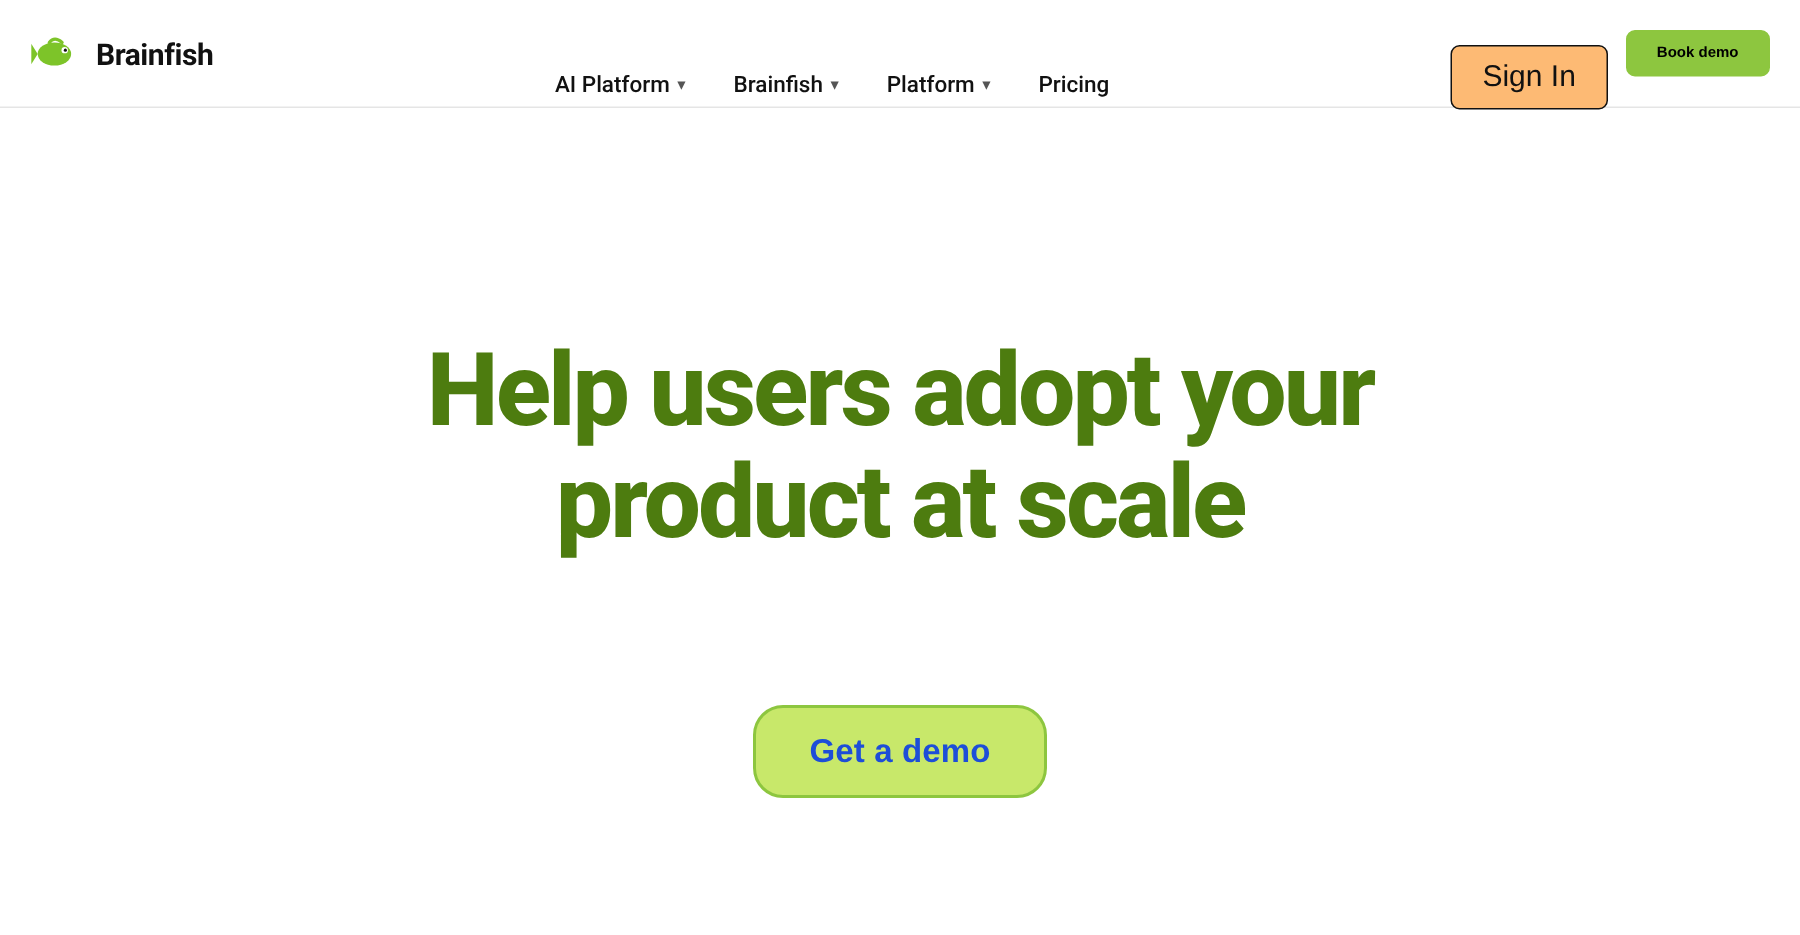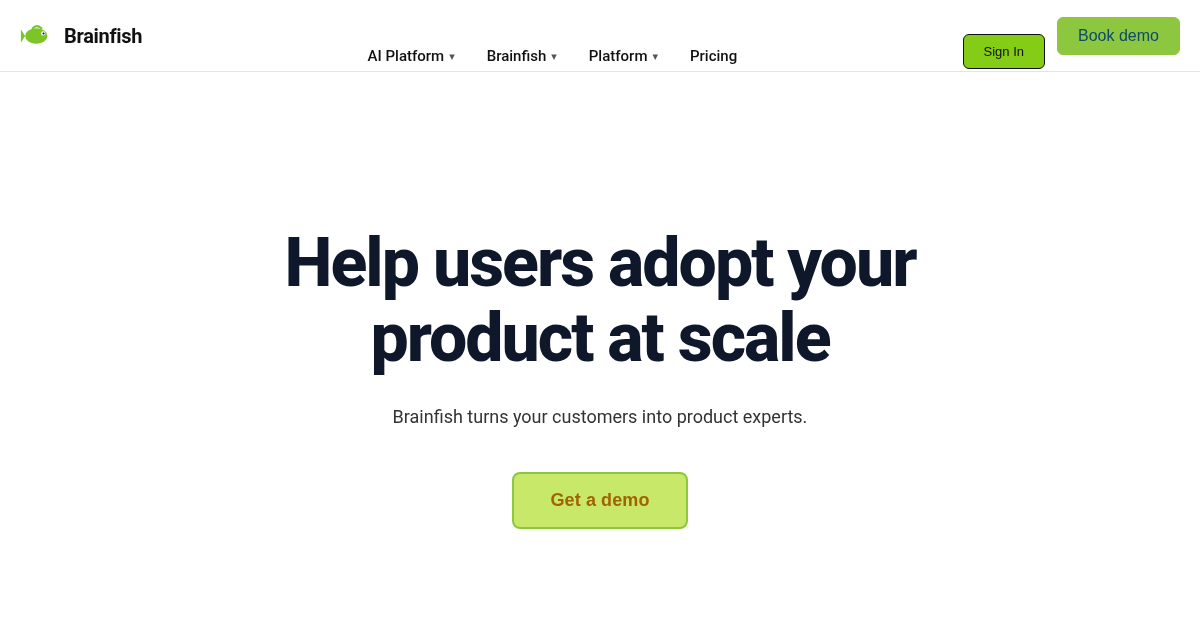--- a/index.html
+++ b/index.html
@@ -69,76 +69,76 @@
     .nav-right {
       display: flex;
       align-items: center;
       gap: 12px;
     }
 
     .btn-sign-in {
       padding: 9px 20px;
       border: 1.5px solid #111111;
       border-radius: 6px;
-      background: #84cc16;
-      font-size: 13px;
+      background: #fdba74;
+      font-size: 20px;
       font-weight: 500;
       color: #111111;
       cursor: pointer;
       margin-top: 31px;
     }
 
     .btn-book-demo {
       padding: 9px 20px;
       border: 1.5px solid #8dc63f;
       border-radius: 6px;
       background: #8dc63f;
-      font-size: 16px;
-      font-weight: 400;
-      color: #0c4a6e;
+      font-size: 10px;
+      font-weight: 700;
+      color: #000000;
       cursor: pointer;
     }
 
     
     .hero {
       display: flex;
       flex-direction: column;
       align-items: center;
       justify-content: center;
       text-align: center;
       padding: 60px 40px 0;
       height: calc(623px - 72px);
     }
 
     .hero-title {
       font-size: 68px;
       font-weight: 800;
-      color: #0f172a;
+      color: #4d7c0f;
       line-height: 1.1;
       letter-spacing: -2px;
       max-width: 720px;
       margin-bottom: 28px;
     }
 
     .hero-subtitle {
       font-size: 18px;
       color: #333333;
       line-height: 1.6;
       max-width: 600px;
       margin-bottom: 40px;
     }
 
     .btn-get-demo {
       padding: 16px 36px;
       border: 2px solid #8dc63f;
-      border-radius: 8px;
+      border-radius: 20px;
       background: #c8e86a;
-      font-size: 18px;
+      font-size: 22px;
       font-weight: 600;
-      color: #a16207;
+      color: #1d4ed8;
       cursor: pointer;
       letter-spacing: 0.1px;
     }
 
     
     .fish-svg {
       width: 36px;
       height: 24px;
     }
   </style>
@@ -183,16 +183,16 @@
 
   <div class="nav-right">
     <button class="btn-sign-in">Sign In</button>
     <button class="btn-book-demo">Book demo</button>
   </div>
 </nav>
 
 <section class="hero">
   <h1 class="hero-title">Help users adopt your product at scale</h1>
   <p class="hero-subtitle">
-    <span>Brainfish turns your customers into product experts.</span><br>
+    <br>
   </p>
   <button class="btn-get-demo">Get a demo</button>
 </section>
 
 </body></html>

